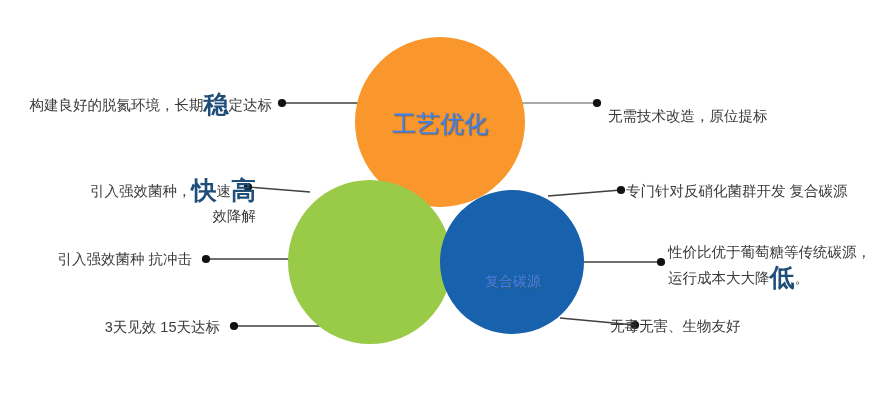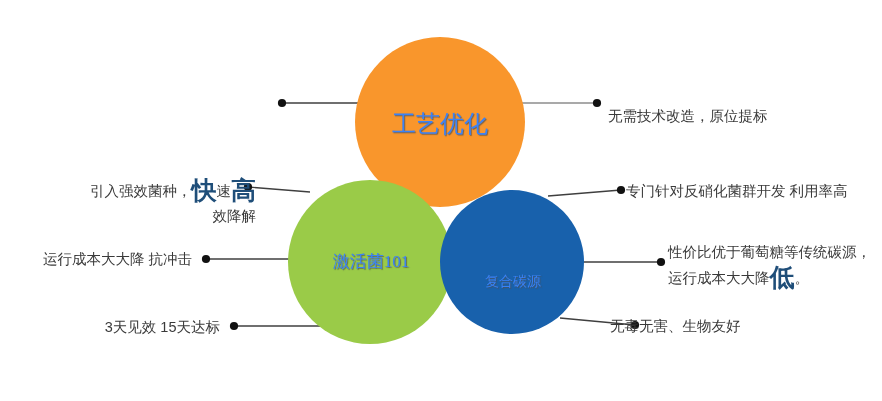--- a/index.html
+++ b/index.html
@@ -111,25 +111,25 @@
         <circle cx="234" cy="326" r="4.1" fill="#111111"></circle>
         <circle cx="597" cy="103" r="4.1" fill="#111111"></circle>
         <circle cx="621" cy="190" r="4.1" fill="#111111"></circle>
         <circle cx="661" cy="262" r="4.1" fill="#111111"></circle>
         <circle cx="635" cy="325" r="4.1" fill="#111111"></circle>
       </g>
   </svg>
 
   <div class="circle-label" id="label-orange">工艺优化</div>
 
-  <div class="circle-label" id="label-green">激活菌101</div>
 
   <div class="circle-label" id="label-blue">复合碳源</div>
 
+  <div class="callout left-side" id="callout-1"><span>构建良好的脱氮环境，长期</span><span class="accent">稳</span><span>定达标</span></div>
   <div class="callout left-side" id="callout-2"><span>引入强效菌种，</span><span class="accent">快</span><span>速</span><span class="accent">高</span><span class="wrap-line">效降解</span></div>
-  <div class="callout left-side" id="callout-3"><span>运行成本大大降  抗冲击</span></div>
+  <div class="callout left-side" id="callout-3"><span>引入强效菌种  抗冲击</span></div>
   <div class="callout left-side" id="callout-4"><span>3天见效  15天达标</span></div>
   <div class="callout right-side" id="callout-5"><span>无需技术改造，原位提标</span></div>
-  <div class="callout right-side" id="callout-6"><span>专门针对反硝化菌群开发  利用率高</span></div>
+  <div class="callout right-side" id="callout-6"><span>专门针对反硝化菌群开发  复合碳源</span></div>
   <div class="callout right-side" id="callout-7"><span>性价比优于葡萄糖等传统碳源，运行成本大大降</span><span class="accent">低</span><span>。</span></div>
   <div class="callout right-side" id="callout-8"><span>无毒无害、生物友好</span></div>
 
 </div>
 
 </body></html>

